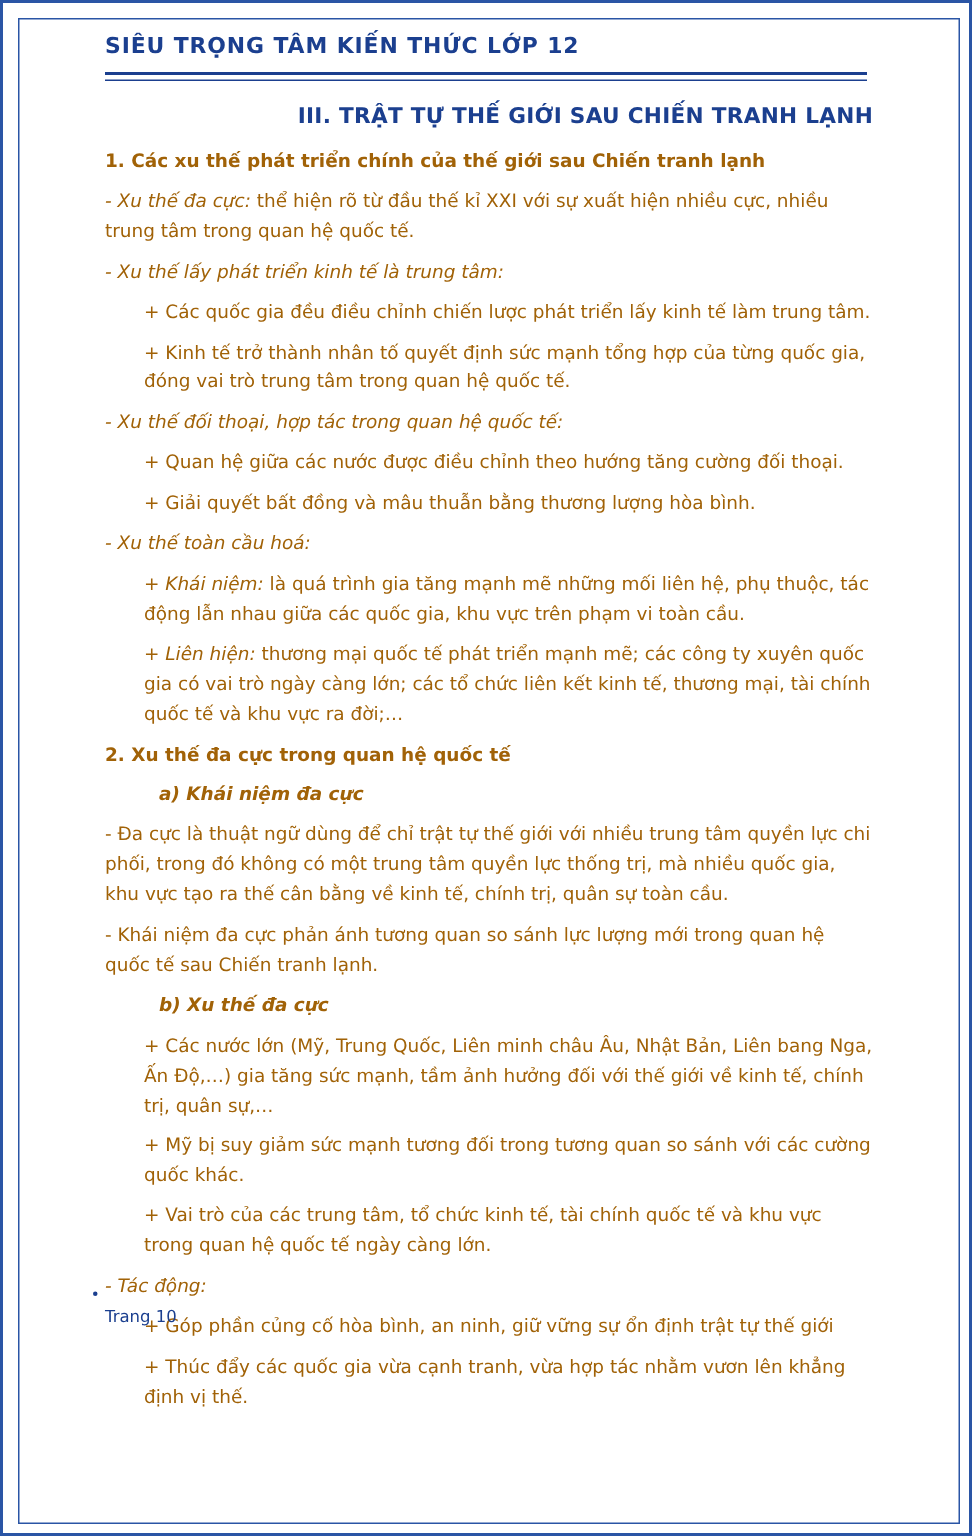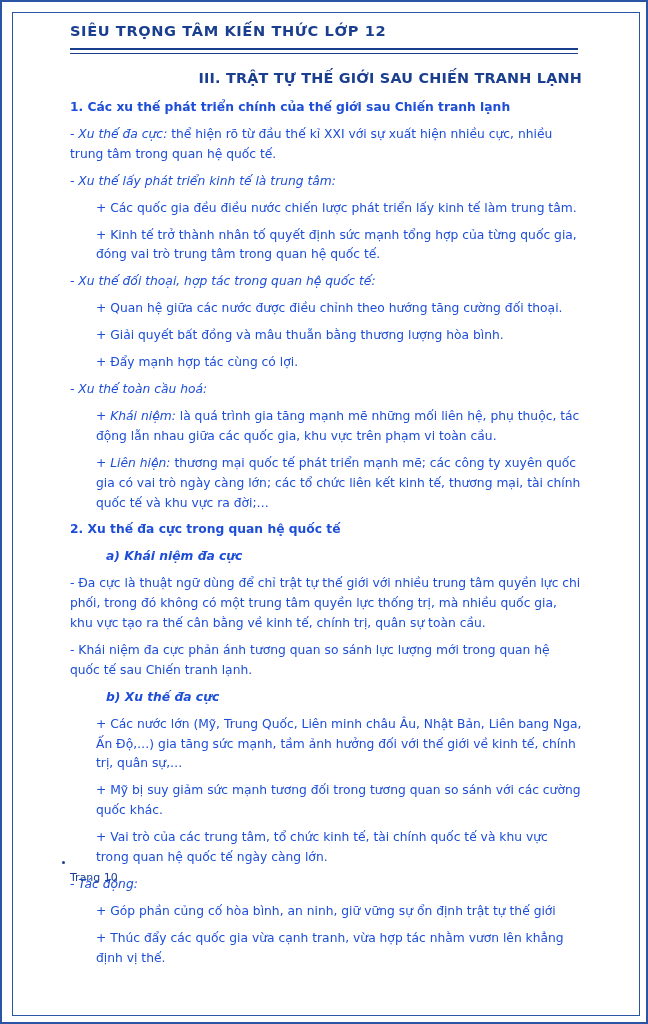--- a/index.html
+++ b/index.html
@@ -79,21 +79,21 @@
     font-weight: bold;
     text-align: right;
     margin: 6px 0 12px 0;
     letter-spacing: 0.2px;
     color: #1b3f8f;
   }
   p {
     margin: 0 0 7px 0;
     font-size: 12.3px;
     line-height: 1.62;
-    color: #1d4ed8;
+    color: #a16207;
     text-align: left;
   }
   p.b   { font-weight: bold; }
   p.i   { font-style: italic; }
   p.l1  { padding-left: 26px; }
   p.sub { padding-left: 36px; font-weight: bold; font-style: italic; }
   .lead-i { font-style: italic; margin-top: 44px; }
   .footer {
     position: absolute;
     left: 70px;
@@ -128,31 +128,30 @@
   <div class="body">
 
     <h2 class="section-title">III. TRẬT TỰ THẾ GIỚI SAU CHIẾN TRANH LẠNH</h2>
 
     <p class="b">1. Các xu thế phát triển chính của thế giới sau Chiến tranh lạnh</p>
 
     <p><span class="lead-i">- Xu thế đa cực:</span><span> thể hiện rõ từ đầu thế kỉ XXI với sự xuất hiện nhiều cực, nhiều trung tâm trong quan hệ quốc tế.</span></p>
 
     <p class="i">- Xu thế lấy phát triển kinh tế là trung tâm:</p>
 
-    <p class="l1">+ Các quốc gia đều điều nước chiến lược phát triển lấy kinh tế làm trung tâm.</p>
+    <p class="l1">+ Các quốc gia đều điều chỉnh chiến lược phát triển lấy kinh tế làm trung tâm.</p>
 
     <p class="l1">+ Kinh tế trở thành nhân tố quyết định sức mạnh tổng hợp của từng quốc gia, đóng vai trò trung tâm trong quan hệ quốc tế.</p>
 
     <p class="i">- Xu thế đối thoại, hợp tác trong quan hệ quốc tế:</p>
 
     <p class="l1">+ Quan hệ giữa các nước được điều chỉnh theo hướng tăng cường đối thoại.</p>
 
     <p class="l1">+ Giải quyết bất đồng và mâu thuẫn bằng thương lượng hòa bình.</p>
 
-    <p class="l1">+ Đẩy mạnh hợp tác cùng có lợi.</p>
 
     <p class="i">- Xu thế toàn cầu hoá:</p>
 
     <p class="l1"><span class="lead-i">+ Khái niệm:</span><span> là quá trình gia tăng mạnh mẽ những mối liên hệ, phụ thuộc, tác động lẫn nhau giữa các quốc gia, khu vực trên phạm vi toàn cầu.</span></p>
 
     <p class="l1"><span class="lead-i">+ Liên hiện:</span><span> thương mại quốc tế phát triển mạnh mẽ; các công ty xuyên quốc gia có vai trò ngày càng lớn; các tổ chức liên kết kinh tế, thương mại, tài chính quốc tế và khu vực ra đời;…</span></p>
 
     <p class="b">2. Xu thế đa cực trong quan hệ quốc tế</p>
 
     <p class="sub">a) Khái niệm đa cực</p>

